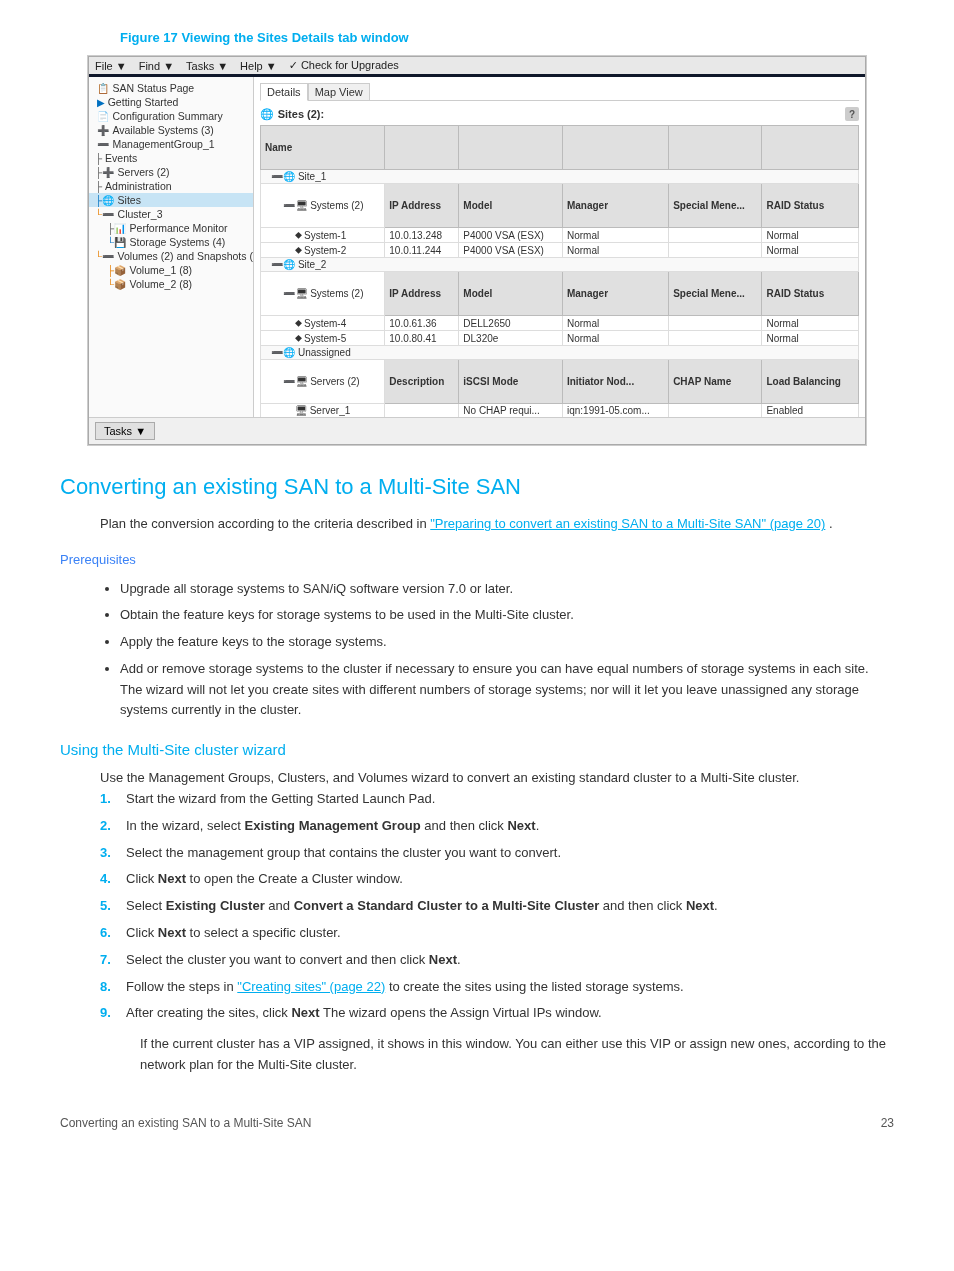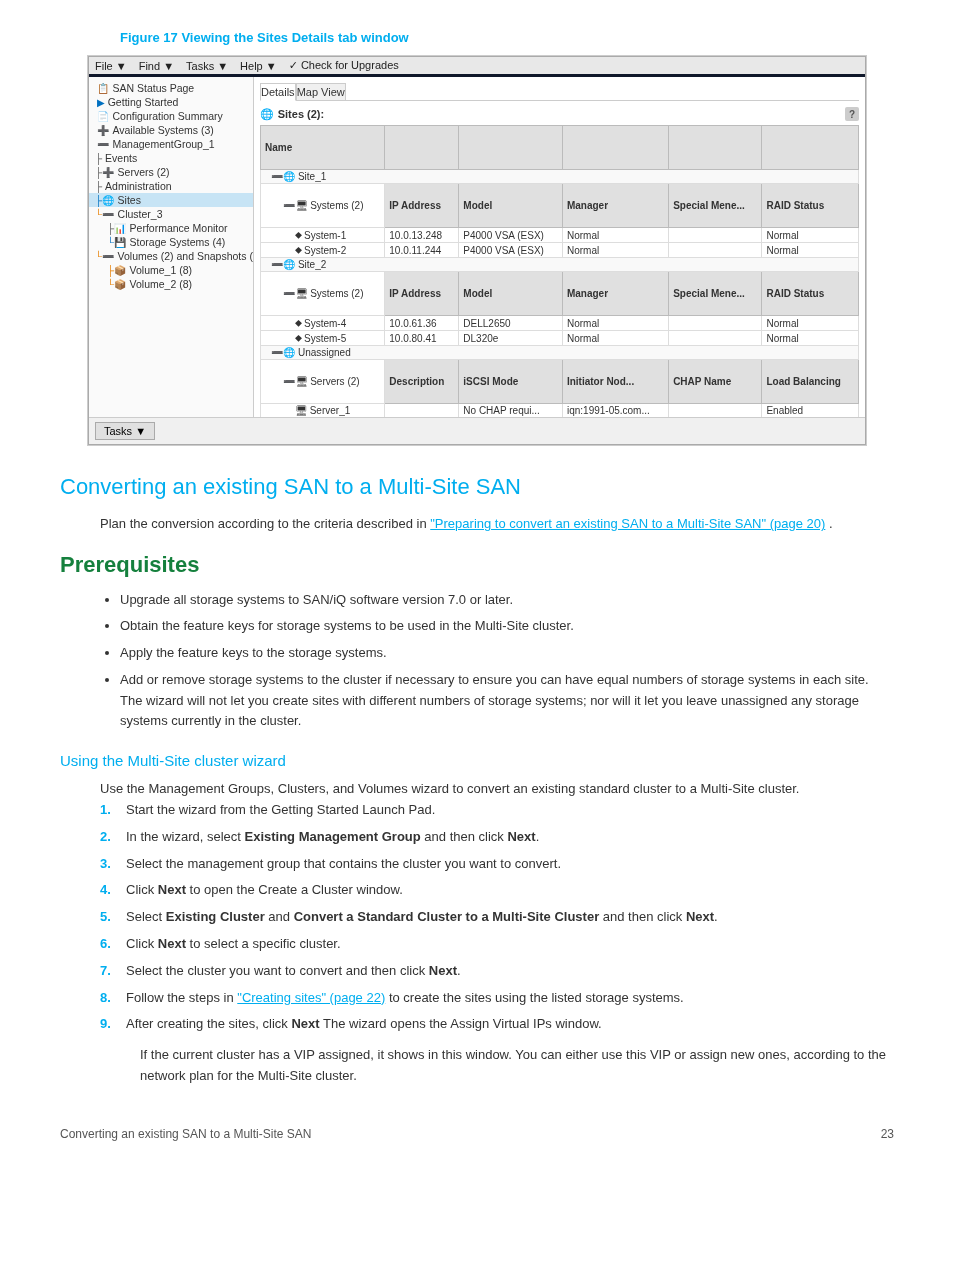--- a/index.html
+++ b/index.html
@@ -81,21 +81,21 @@
       padding: 6px;
       overflow: auto;
     }
     .tab-bar {
       display: flex;
       gap: 0;
       border-bottom: 1px solid #ccc;
       margin-bottom: 6px;
     }
     .tab {
-      padding: 2px 0;
+      padding: 2px 6px;
       font-size: 11px;
       border: 1px solid #ccc;
       border-bottom: none;
       background: #f0f0f0;
       cursor: pointer;
     }
     .tab.active {
       background: #fff;
       border-bottom: 1px solid #fff;
       margin-bottom: -1px;
@@ -179,23 +179,23 @@
     }
     .intro-text {
       font-size: 13px;
       line-height: 1.5;
       margin-bottom: 18px;
       margin-left: 40px;
     }
     .link-text { color: #00aeef; text-decoration: underline; cursor: pointer; }
 
     .section-title {
-      color: #15803d;
-      font-size: 22px;
-      font-weight: bold;
+      color: #3b82f6;
+      font-size: 13px;
+      font-weight: normal;
       margin-bottom: 12px;
     }
     .bullet-list {
       margin-left: 60px;
       margin-bottom: 20px;
     }
     .bullet-list li {
       list-style: disc;
       font-size: 13px;
       line-height: 1.6;

